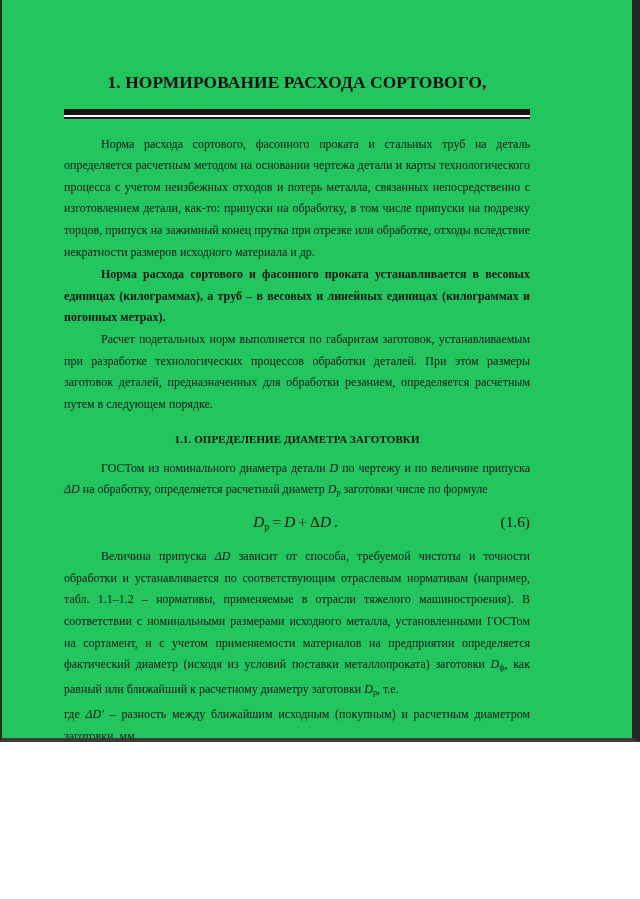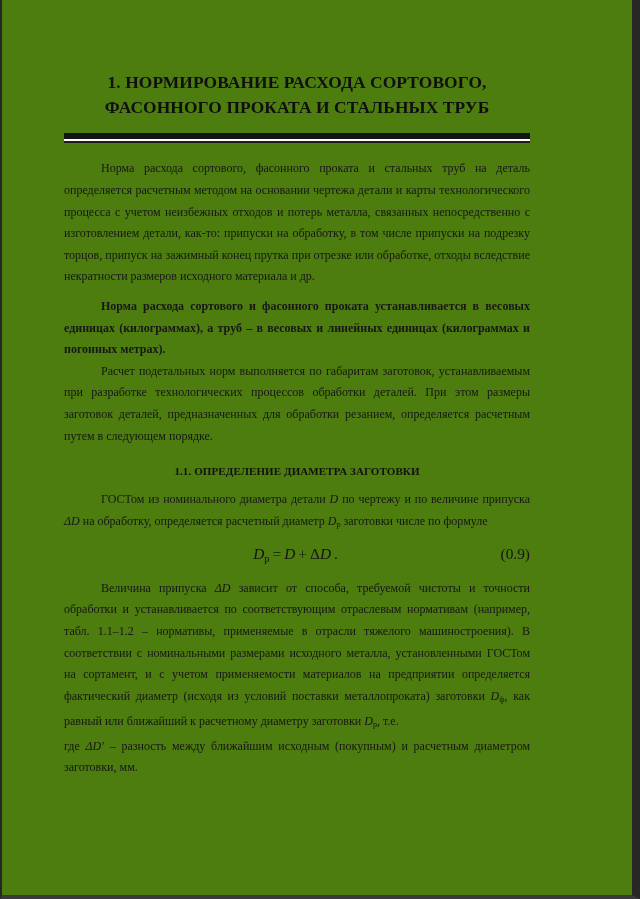--- a/index.html
+++ b/index.html
@@ -6,22 +6,22 @@
     margin: 0;
     padding: 0;
     background: #ffffff;
   }
   body {
     font-family: "Liberation Serif", "DejaVu Serif", serif;
   }
   .page {
     position: relative;
     width: 640px;
-    height: 899px;
-    background: #4d7c0f;
+    height: 742px;
+    background: #22c55e;
     box-sizing: border-box;
     border-left: 2px solid #272727;
     border-right: 8px solid #272727;
     border-bottom: 4px solid #3a3a3a;
     border-top: 0;
     overflow: hidden;
   }
   .content {
     position: absolute;
     left: 62px;
@@ -67,21 +67,21 @@
     text-justify: inter-word;
     font-size: 12px;
     line-height: 21.6px;
     color: #171717;
     text-indent: 37px;
     hyphens: manual;
   }
   p.first-par { margin-top: 15px; }
   p.bold-par {
     font-weight: bold;
-    margin-top: 8px;
+    margin-top: 1px;
   }
   p.no-indent { text-indent: 0; }
 
   
   h2.section-heading {
     margin: 17px 0 0 0;
     text-align: center;
     font-weight: bold;
     font-size: 11px;
     line-height: 1.3;
@@ -124,42 +124,41 @@
   .prime { font-style: italic; }
 </style>
 </head>
 <body>
 
 <div class="page">
   <div class="content">
 
     <h1 class="chapter-title">
       <span class="title-line-1">1. НОРМИРОВАНИЕ РАСХОДА СОРТОВОГО,</span>
-      <span class="title-line-2">ФАСОННОГО ПРОКАТА И СТАЛЬНЫХ ТРУБ</span>
     </h1>
 
     <div class="rule-group">
       <div class="rule-thick"></div>
       <div class="rule-gap"></div>
       <div class="rule-thin"></div>
     </div>
 
     <p class="body-par first-par">Норма расхода сортового, фасонного проката и стальных труб на деталь определяется расчетным методом на основании чертежа детали и карты технологического процесса с учетом неизбежных отходов и потерь металла, связанных непосредственно с изготовлением детали, как-то: припуски на обработку, в том числе припуски на подрезку торцов, припуск на зажимный конец прутка при отрезке или обработке, отходы вследствие некратности размеров исходного материала и др.</p>
 
     <p class="body-par bold-par">Норма расхода сортового и фасонного проката устанавливается в весовых единицах (килограммах), а труб – в весовых и линейных единицах (килограммах и погонных метрах).</p>
 
     <p class="body-par">Расчет подетальных норм выполняется по габаритам заготовок, устанавливаемым при разработке технологических процессов обработки деталей. При этом размеры заготовок деталей, предназначенных для обработки резанием, определяется расчетным путем в следующем порядке.</p>
 
     <h2 class="section-heading">1.1. ОПРЕДЕЛЕНИЕ ДИАМЕТРА ЗАГОТОВКИ</h2>
 
     <p class="body-par" style="margin-top:11px;"><span>ГОСТом из номинального диаметра детали </span><var class="mathvar">D</var><span> по чертежу и по величине припуска </span><var class="mathvar">ΔD</var><span> на обработку, определяется расчетный диаметр </span><var class="mathvar"><span>D</span><sub class="mathsub">р</sub></var><span> заготовки числе по формуле</span></p>
 
     <div class="formula-row">
       <span class="formula-body"><var class="mathvar"><span>D</span><sub class="mathsub">р</sub></var><span class="op">=</span><var class="mathvar">D</var><span class="op">+</span><span>Δ</span><var class="mathvar">D</var><span class="op">.</span></span>
-      <span class="formula-number">(0.9)</span>
+      <span class="formula-number">(1.6)</span>
     </div>
 
     <p class="body-par"><span>Величина припуска </span><var class="mathvar">ΔD</var><span> зависит от способа,  требуемой чистоты  и точности обработки и устанавливается по соответствующим отраслевым нормативам (например, табл. 1.1–1.2 – нормативы, применяемые в отрасли тяжелого машиностроения). В соответствии с номинальными размерами исходного металла, установленными ГОСТом на сортамент, и с учетом применяемости материалов на предприятии определяется фактический диаметр (исходя из условий поставки металлопроката) заготовки </span><var class="mathvar"><span>D</span><sub class="mathsub">ф</sub></var><span>, как равный или ближайший к расчетному диаметру заготовки </span><var class="mathvar"><span>D</span><sub class="mathsub">р</sub></var><span>, т.е.</span></p>
 
 
     <p class="body-par no-indent"><span>где </span><var class="mathvar">ΔD′</var><span> – разность между ближайшим исходным (покупным) и расчетным диаметром заготовки, мм.</span></p>
 
   </div>
 </div>
 

